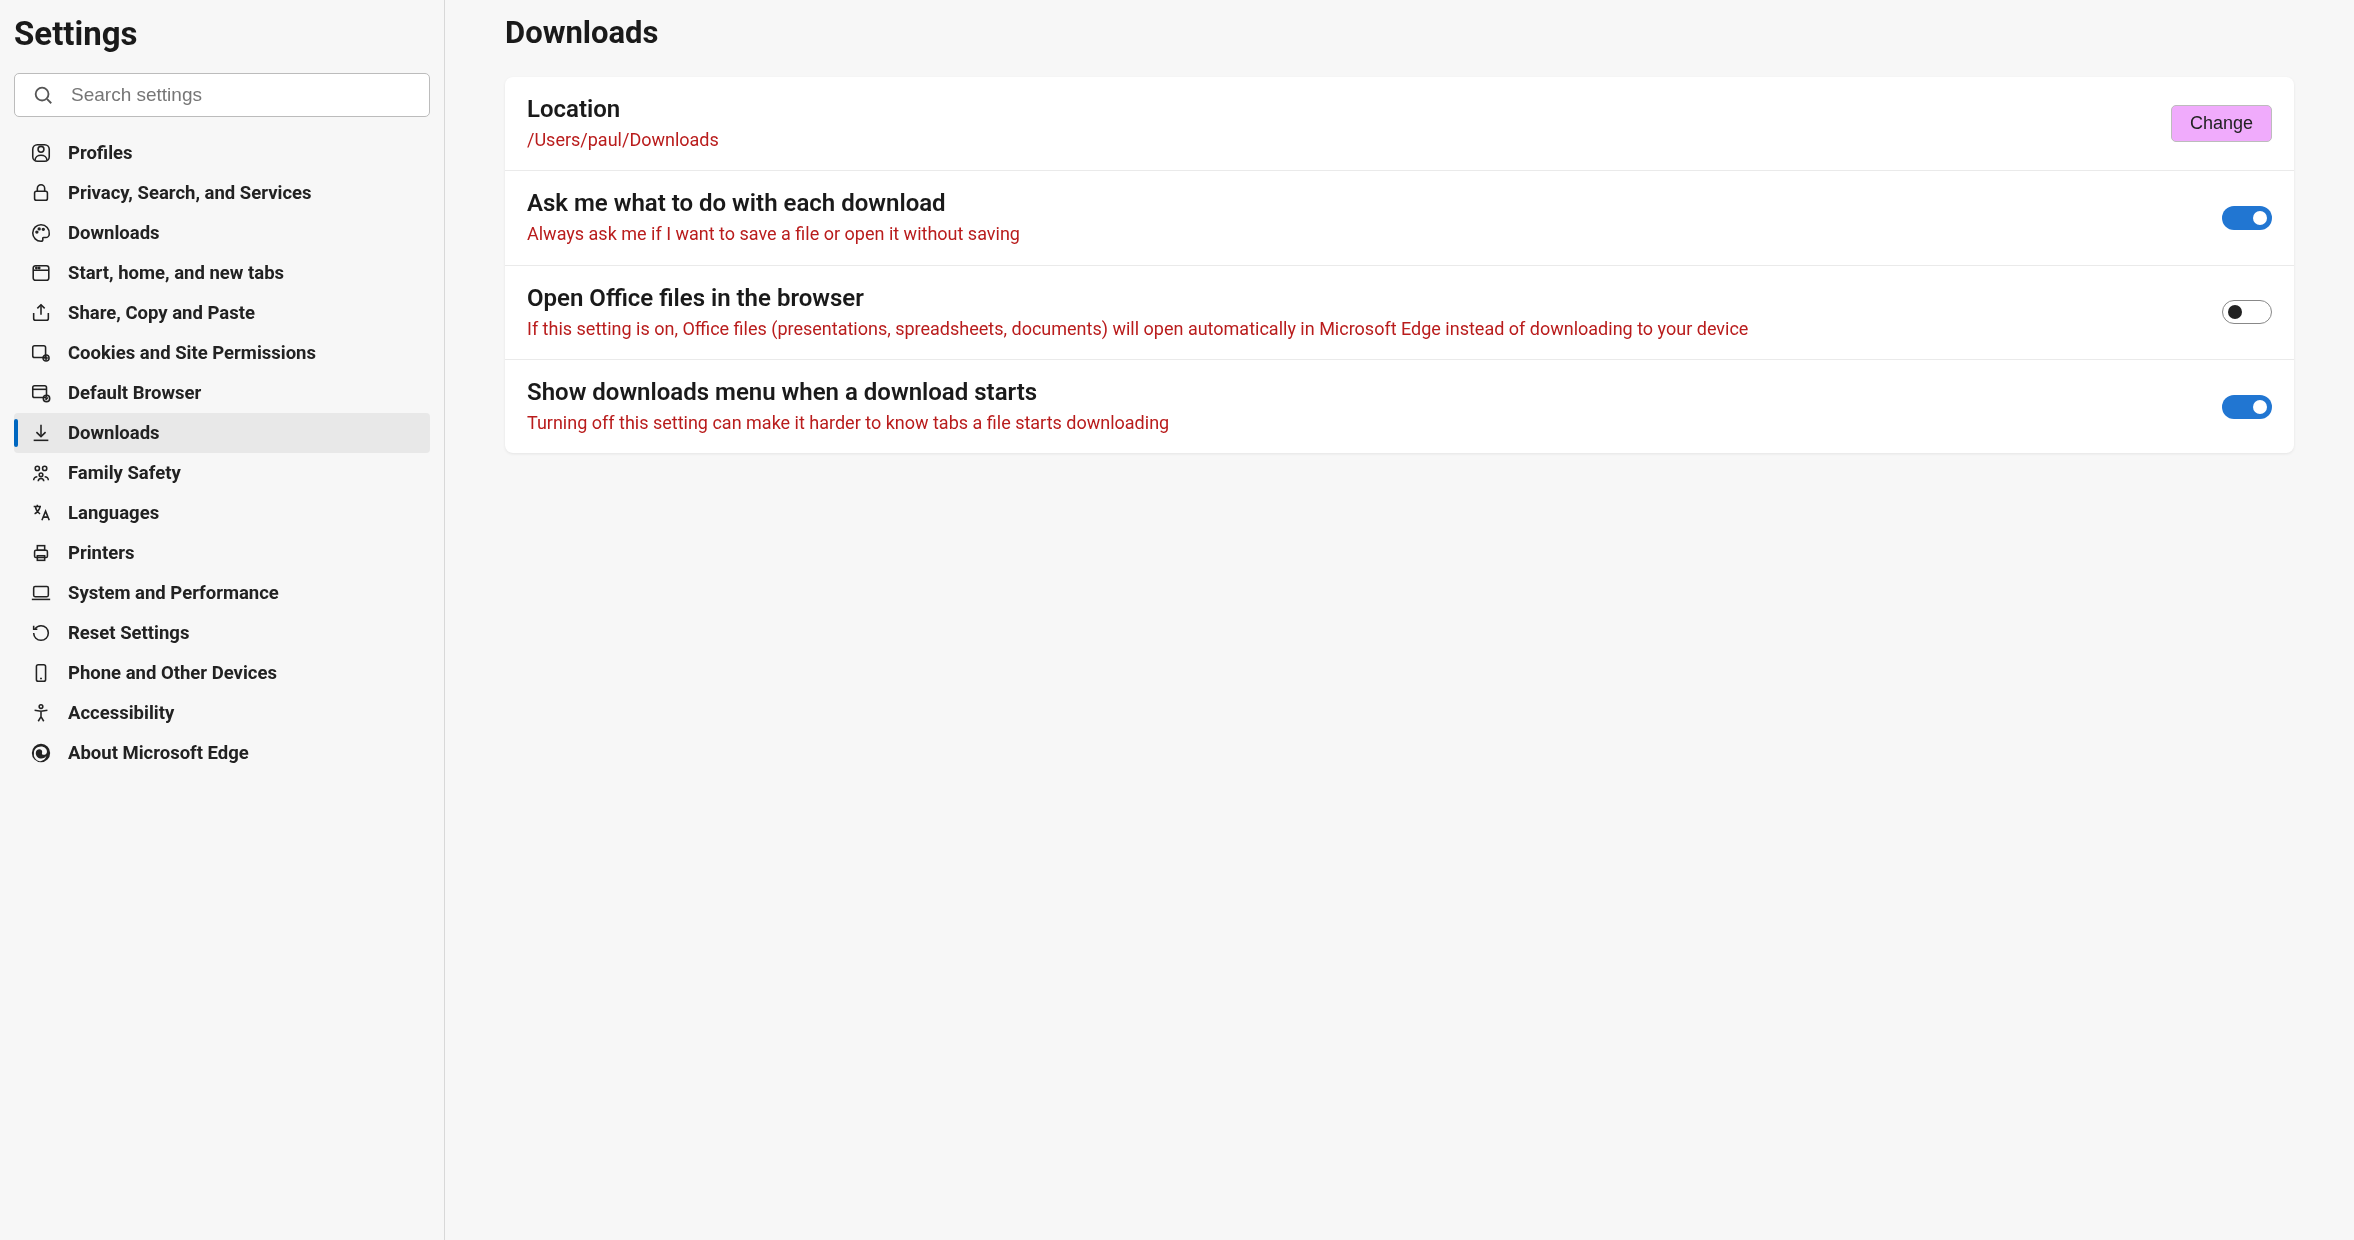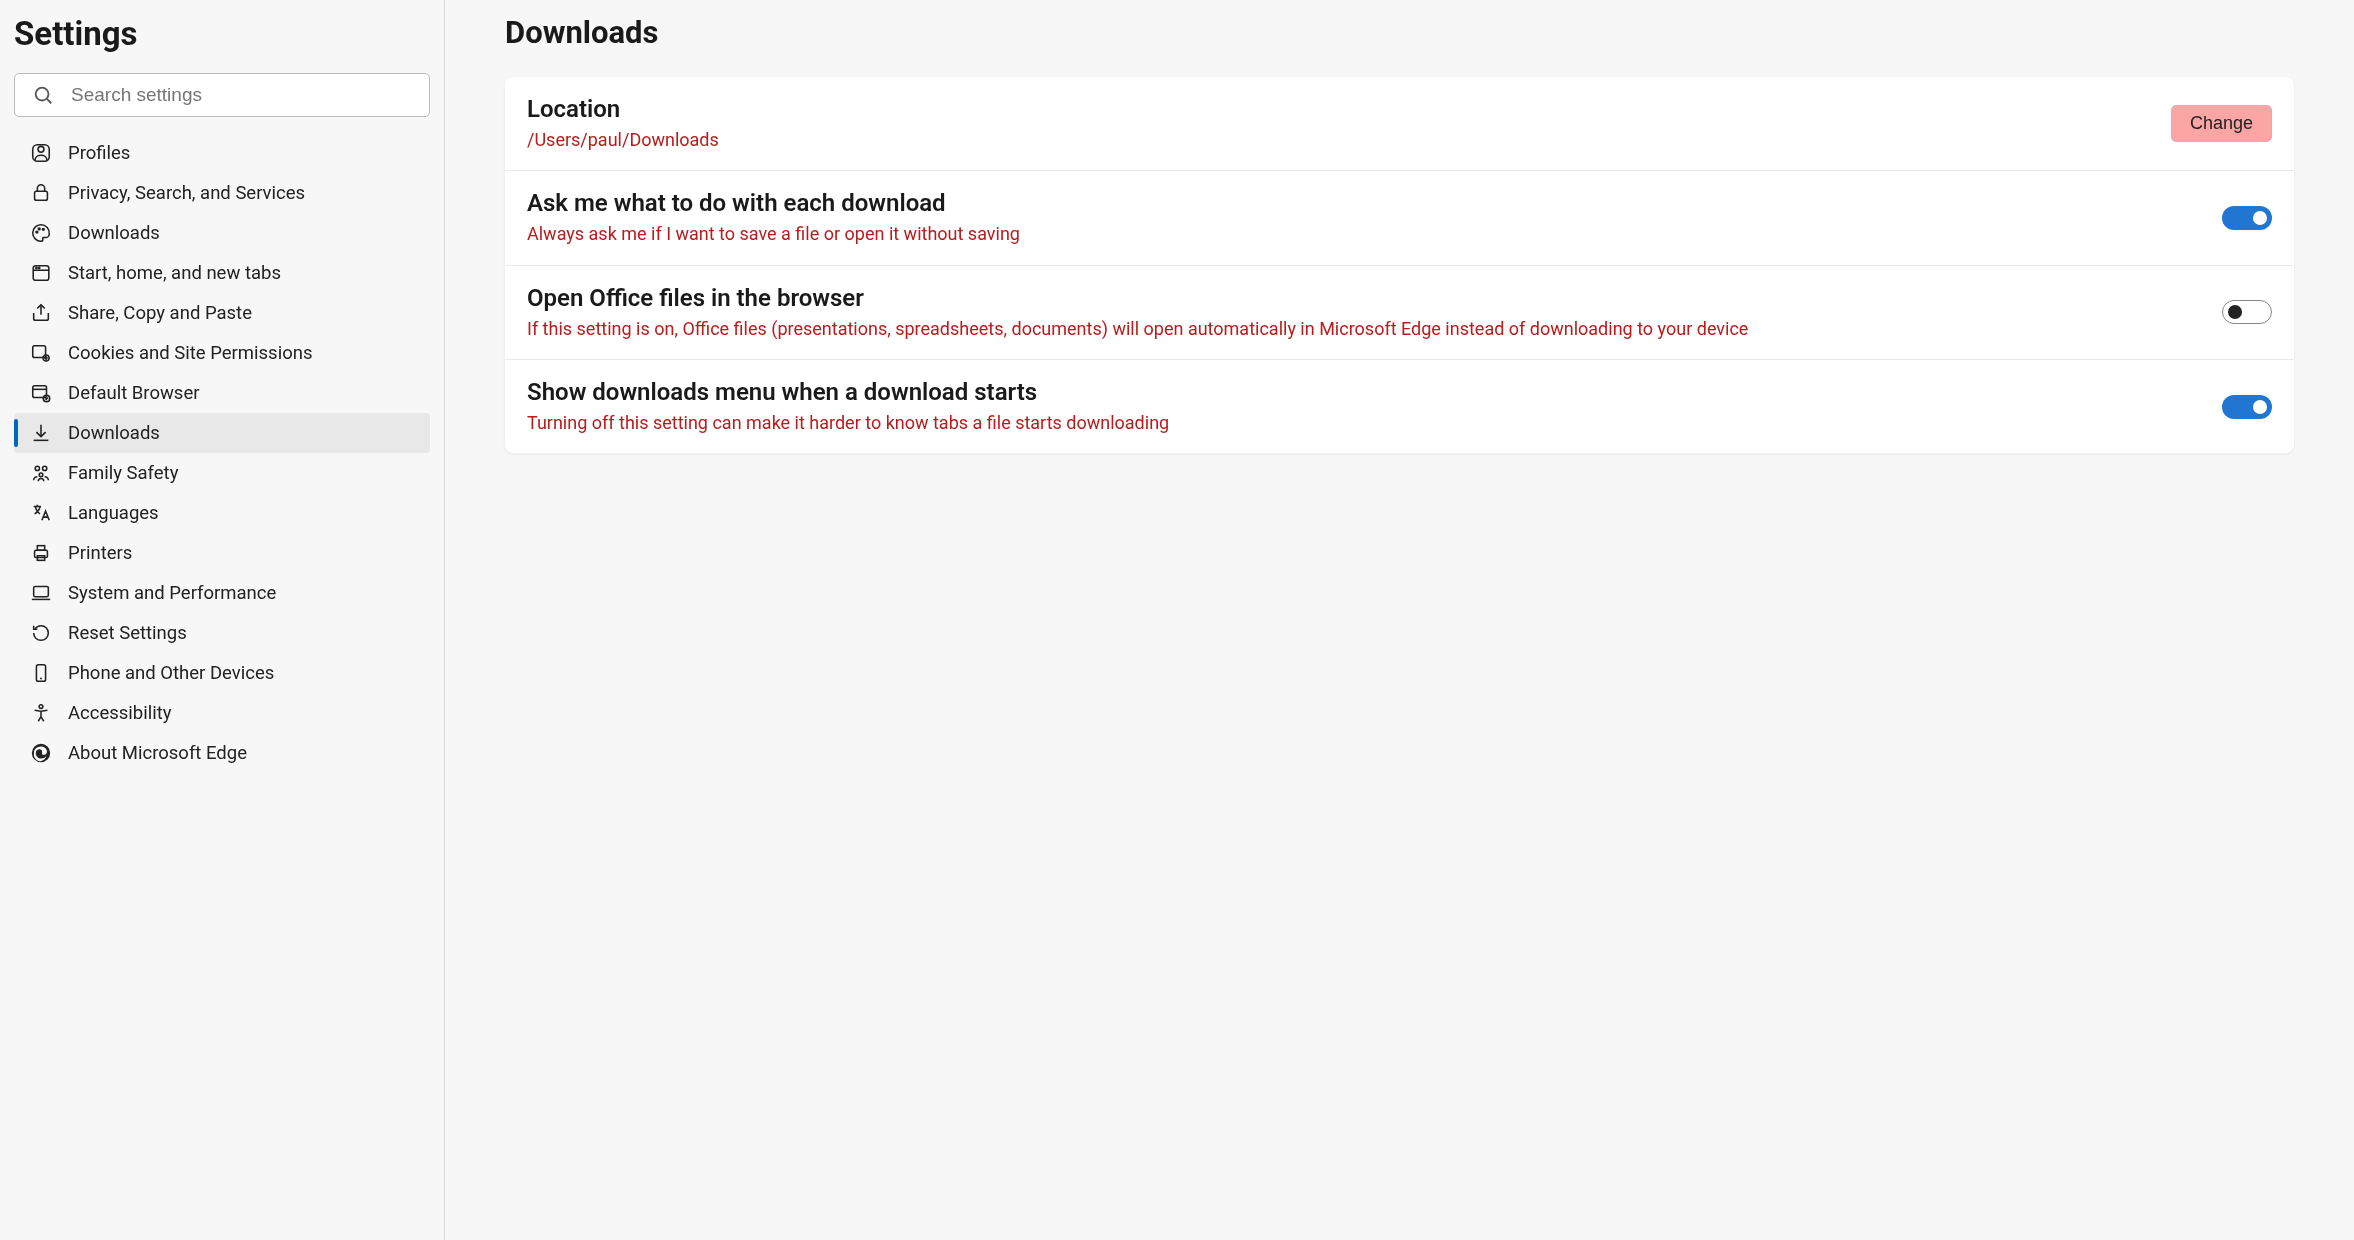--- a/index.html
+++ b/index.html
@@ -47,20 +47,21 @@
   border: 1px solid #bcbcbc;
   border-radius: 5px;
   background: #fff;
   color: #333;
 }
 .search-input::placeholder {
   color: #767676;
 }
 .nav-list {
   list-style: none;
+  font-weight: bold;
 }
 .nav-item {
   display: flex;
   align-items: center;
   padding: 9px 10px 9px 16px;
   font-size: 18.5px;
   color: #222;
   border-radius: 4px;
   cursor: pointer;
   position: relative;
@@ -121,21 +122,21 @@
   margin-bottom: 5px;
 }
 .row-desc {
   font-size: 18px;
   color: #b91c1c;
   line-height: 1.35;
 }
 .change-btn {
   padding: 7px 18px;
   font-size: 18px;
-  background: #fca5a5;
+  background: #f0abfc;
   border: 1px solid #bcbcbc;
   border-radius: 5px;
   cursor: pointer;
   color: #222;
 }
 .toggle {
   width: 50px;
   height: 24px;
   border-radius: 12px;
   position: relative;

